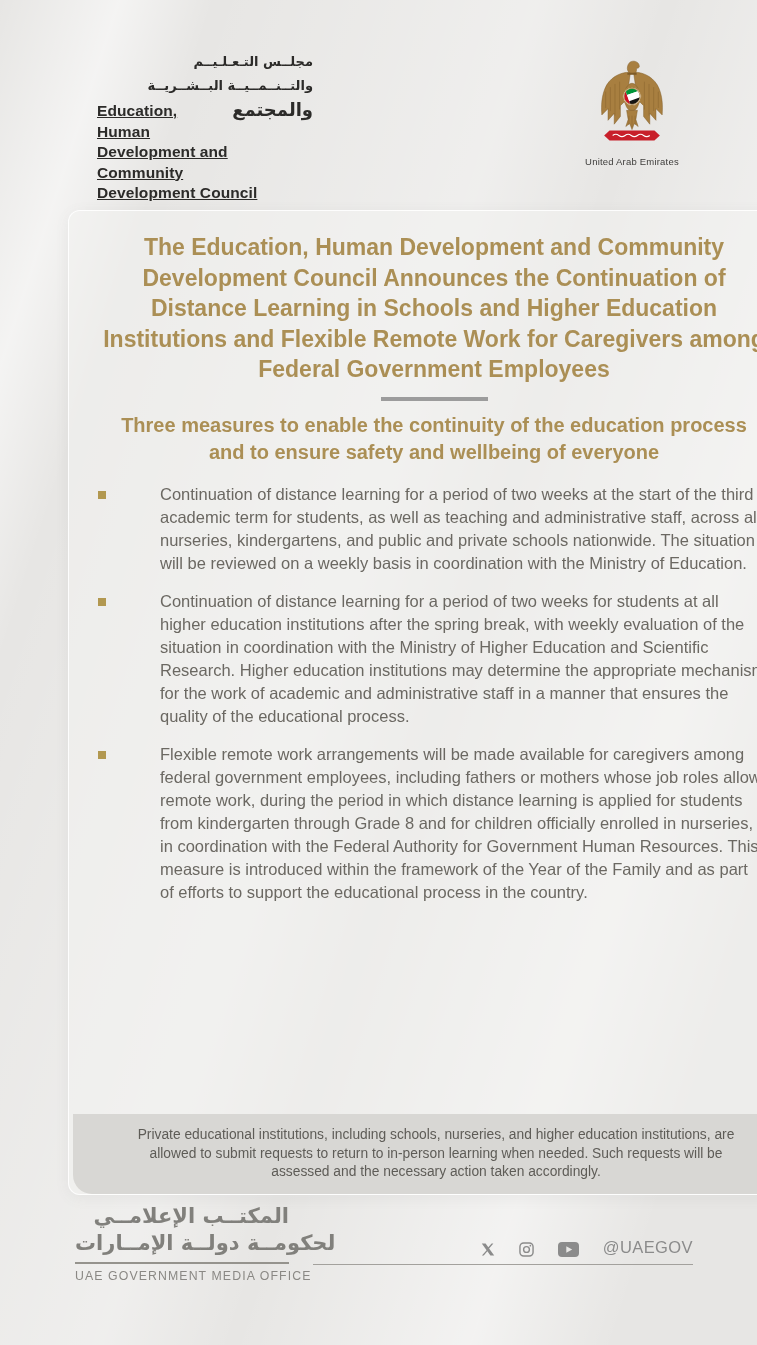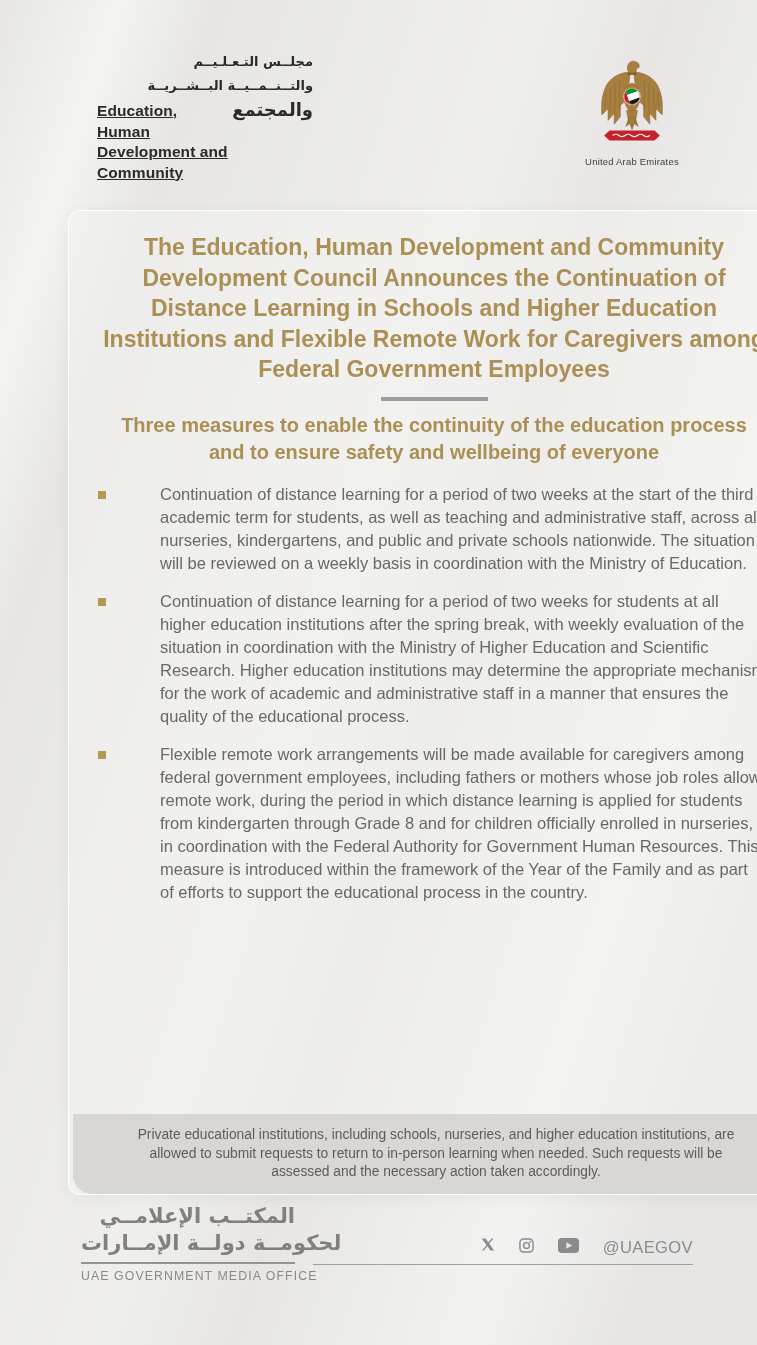--- a/index.html
+++ b/index.html
@@ -58,49 +58,50 @@
 
   .note {
     position: absolute; left: 4px; right: 0; bottom: 0; height: 80px;
     background: #d8d7d4; border-radius: 0 0 19px 19px;
     display: flex; align-items: center; justify-content: center;
     padding: 0 46px; box-sizing: border-box;
   }
   .note-text { color: #5e5c57; font-size: 13.8px; line-height: 18.5px; text-align: center; }
 
   
-  .media-office { position: absolute; left: 81px; top: 1203px; width: 214px; }
+  .media-office { position: absolute; left: 75px; top: 1203px; width: 214px; }
   .mo-ar {
     font-family: "DejaVu Sans", sans-serif; font-weight: bold;
     color: #81807c; text-align: right; white-space: nowrap;
   }
   .mo-ar1 { font-size: 21px; line-height: 26px; }
   .mo-ar2 { font-size: 21px; line-height: 29px; }
   .mo-rule { border: none; border-top: 2px solid #95938d; margin: 4px 0 5px; }
   .mo-en { font-size: 12.3px; letter-spacing: 1.1px; color: #8a8884; white-space: nowrap; }
 
   .social { position: absolute; left: 313px; top: 1238px; width: 380px; }
-  .social-row { display: flex; justify-content: flex-end; align-items: flex-start; gap: 24px; color: #8b8b8b; }
+  .social-row { display: flex; justify-content: flex-end; align-items: flex-end; gap: 24px; color: #8b8b8b; }
   .social-row svg { display: block; }
   .social-handle { font-size: 16.5px; letter-spacing: 0.4px; }
   .social-rule { border: none; border-top: 1.5px solid #a3a19d; margin: 7px 0 0; }
 </style>
 </head>
 <body>
 
 <div class="page">
 
   <div class="council-logo">
     <div class="cl-ar">مجلــس التـعـلـيــم</div>
     <div class="cl-ar">والتــنــمــيــة البــشــريــة</div>
     <div class="cl-row3">
       <span class="cl-en">Education, Human</span>
       <span class="cl-ar" style="font-size:18px;">والمجتمع</span>
     </div>
     <div class="cl-en">Development and Community</div>
+    <div class="cl-en">Development Council</div>
   </div>
 
   <div class="emblem">
     <svg width="78" height="82" viewBox="0 0 100 106">
       <defs>
         <clipPath id="flagclip">
             <circle cx="50" cy="47" r="10.2"></circle>
           </clipPath>
       </defs>
       <g fill="#a87f40" stroke="#7e5c28" stroke-width="0.6">

